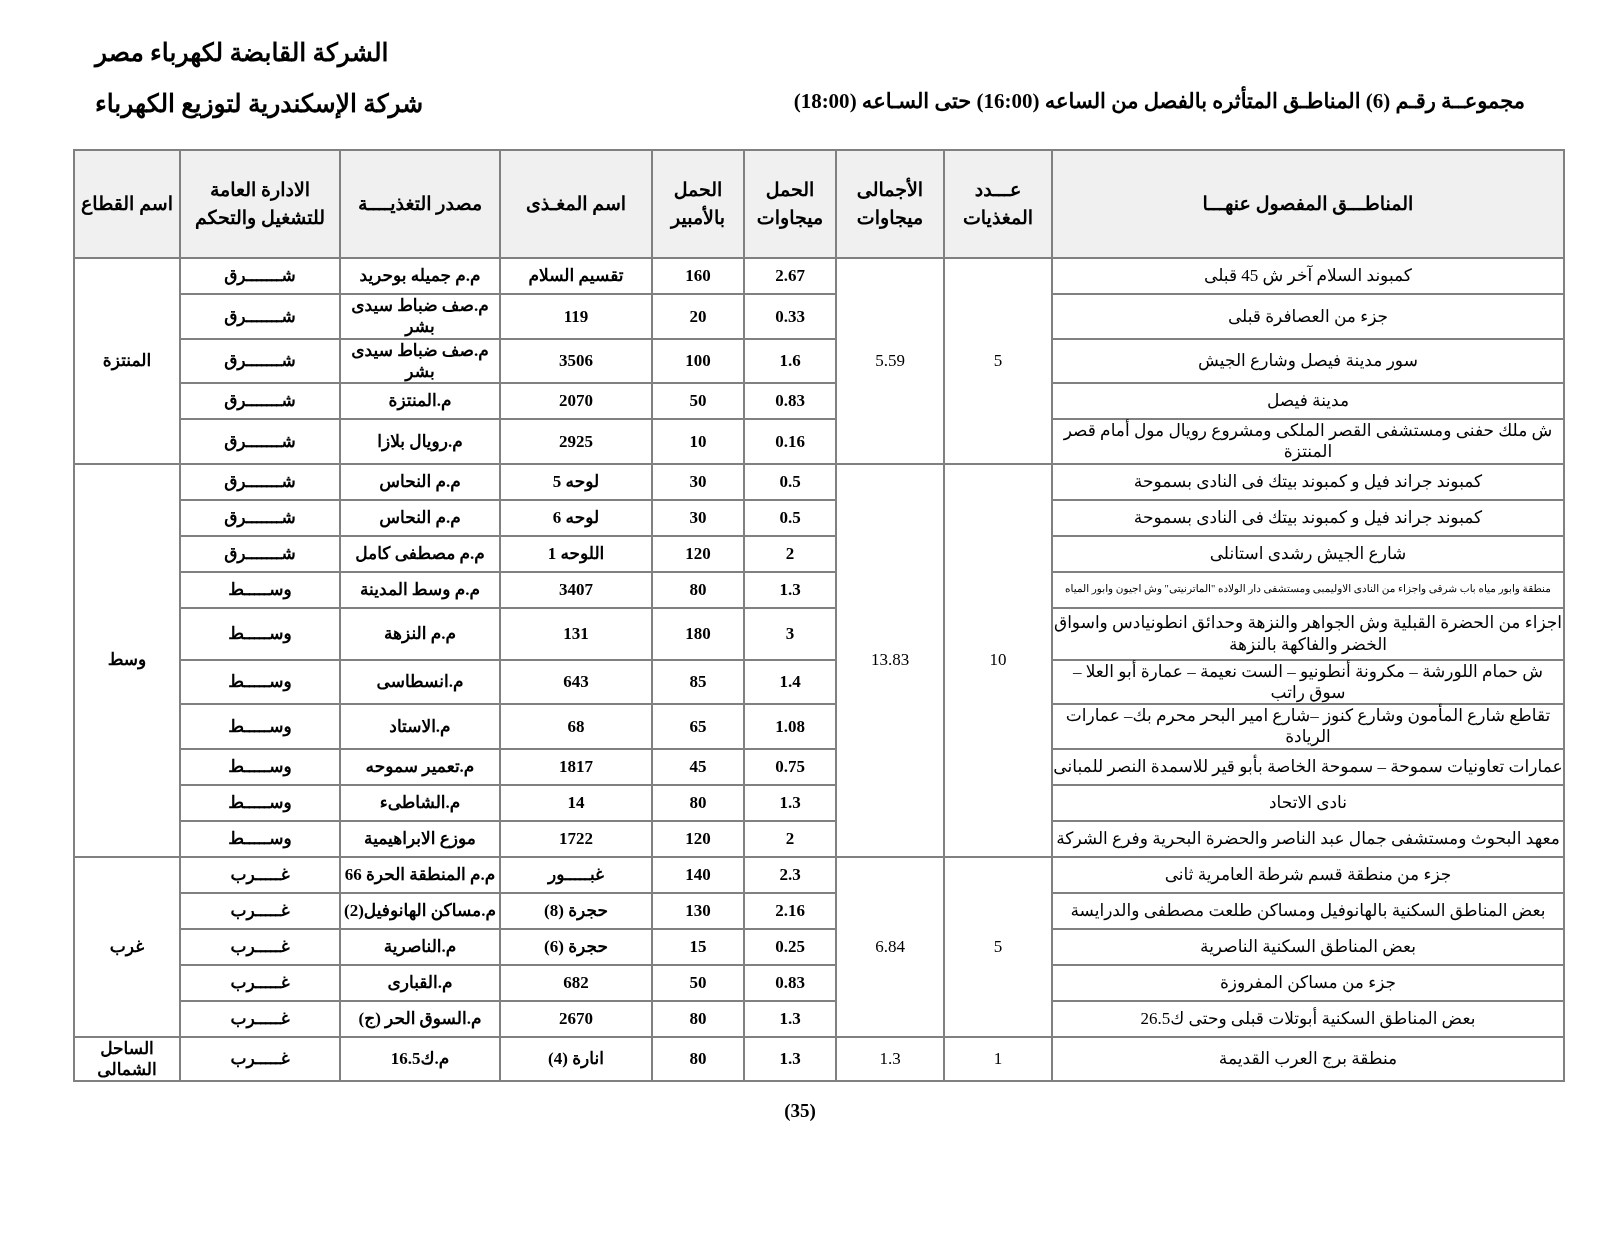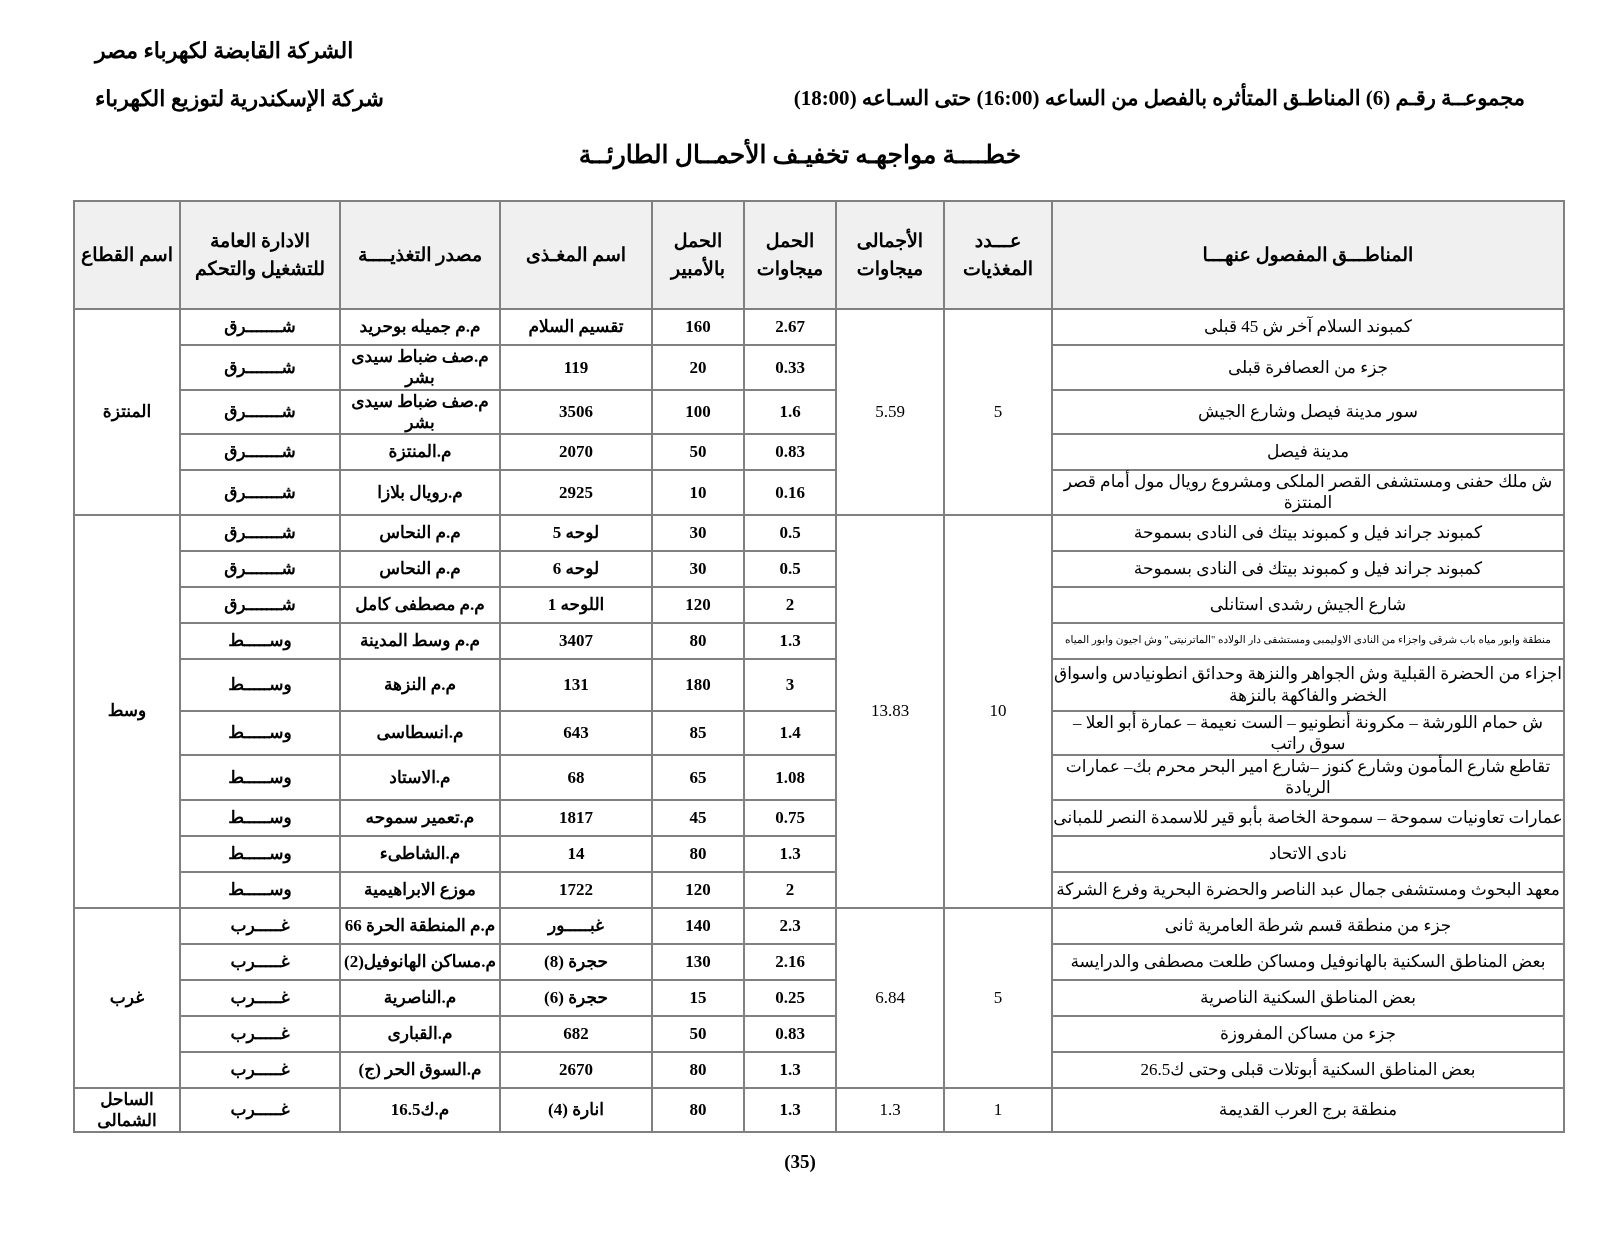--- a/index.html
+++ b/index.html
@@ -27,21 +27,21 @@
   .hdr-row {
     display: flex;
     justify-content: space-between;
     align-items: flex-start;
     padding: 0 75px 0 95px;
   }
   .hdr-line-1 { margin-top: 38px; }
   .hdr-line-2 { margin-top: 22px; }
 
   .company-name {
-    font-size: 22px;
+    font-size: 25px;
     font-weight: bold;
     white-space: nowrap;
     text-align: right;
   }
   .group-title {
     font-size: 21px;
     font-weight: bold;
     white-space: nowrap;
   }
   .spacer { flex: 1 1 auto; }
@@ -158,21 +158,20 @@
   <div class="hdr-row hdr-line-1">
     <span class="spacer"></span>
     <span class="company-name">الشركة القابضة لكهرباء مصر</span>
   </div>
 
   <div class="hdr-row hdr-line-2">
     <span class="group-title">مجموعــة رقـم (6) المناطـق المتأثره بالفصل من الساعه (16:00) حتى السـاعه (18:00)</span>
     <span class="company-name">شركة الإسكندرية لتوزيع الكهرباء</span>
   </div>
 
-  <div class="main-title">خطــــة مواجهـه تخفيـف الأحمــال الطارئــة</div>
 
   <div class="table-wrap">
     <table class="plan">
       <colgroup>
         <col class="c-areas">
           <col class="c-count">
           <col class="c-total">
         <col class="c-mw">
           <col class="c-amp">
           <col class="c-feed">

